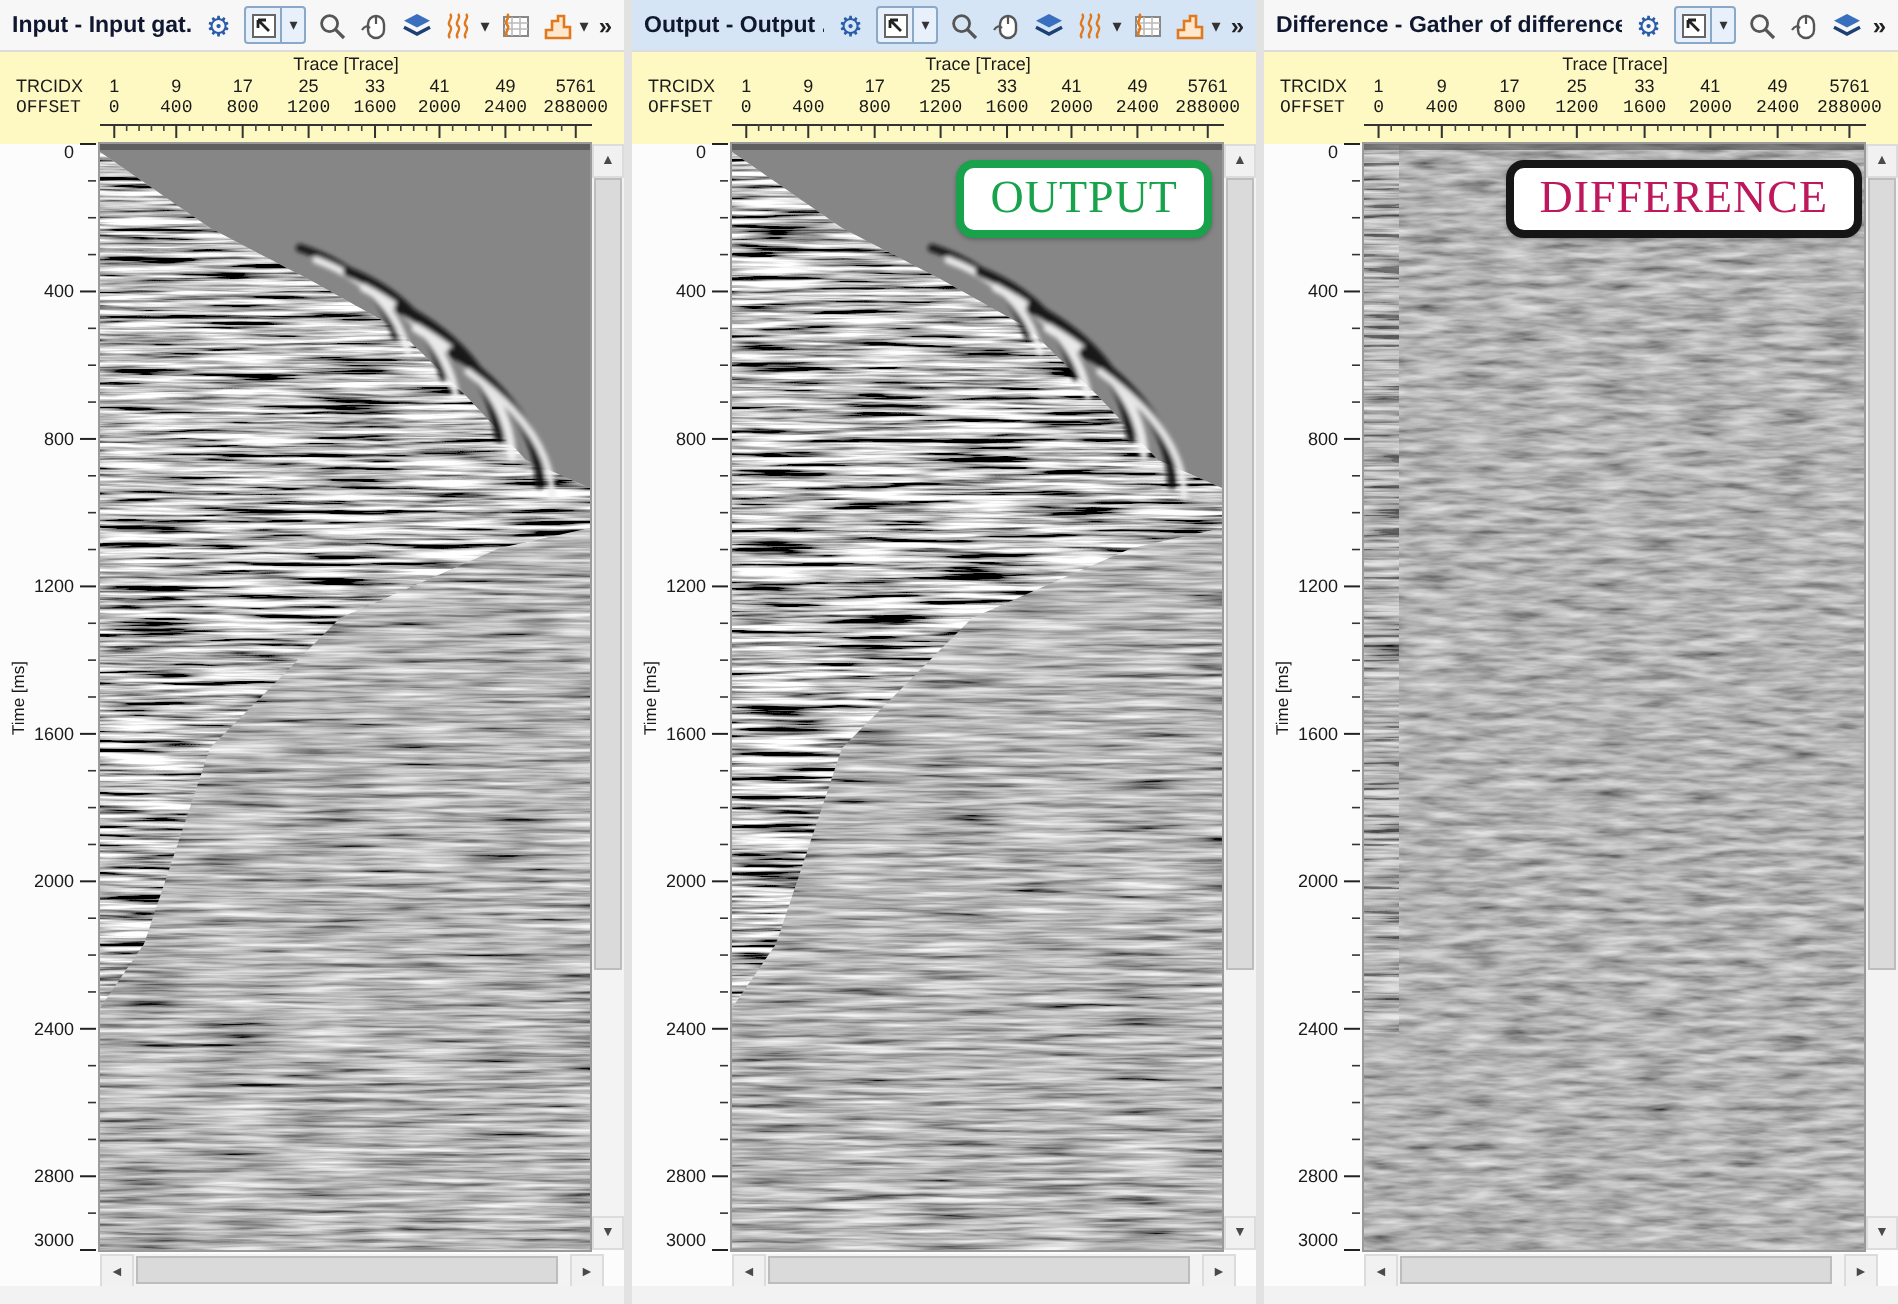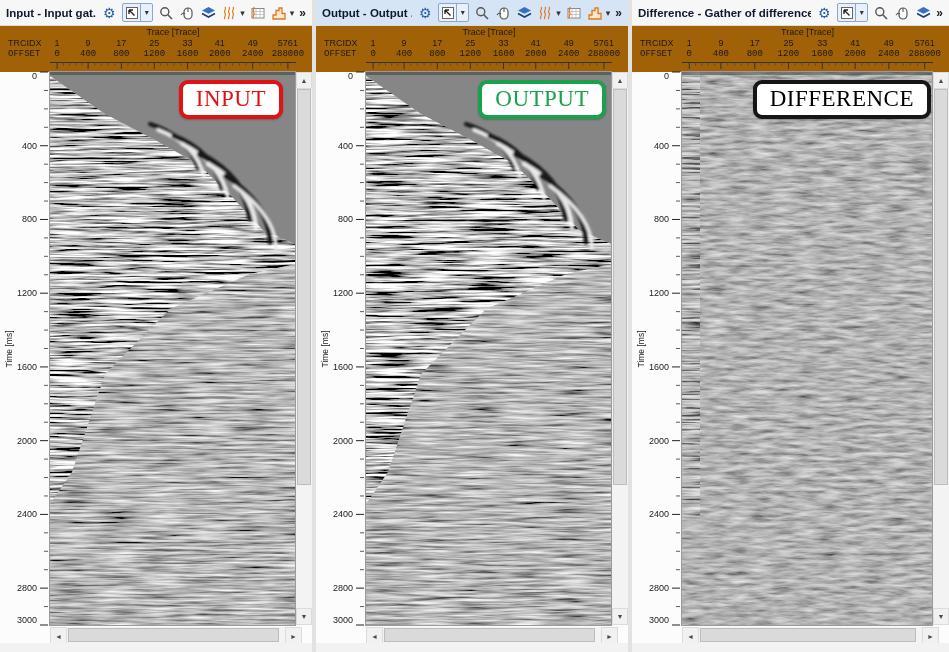--- a/index.html
+++ b/index.html
@@ -16,21 +16,21 @@
   .icon{display:inline-flex;align-items:center;justify-content:center;width:16px;height:16px;cursor:pointer;}
   .icon svg{display:block;}
   .gearglyph{font-size:14px;line-height:16px;}
   .tool-group{display:inline-flex;align-items:stretch;border:1px solid #8aa8c8;background:#e8f1fb;border-radius:2px;}
   .tool-group .icon{width:17px;height:17px;}
   .tool-group .drop{width:11px;display:flex;align-items:center;justify-content:center;
     border-left:1px solid #8aa8c8;font-size:8px;color:#333;cursor:pointer;}
   .dropglyph{font-size:9px;color:#333;cursor:pointer;margin-left:-2px;}
   .overflow{margin-left:auto;font-weight:bold;font-size:12px;color:#222;cursor:pointer;}
   
-  .headerzone{height:46px;flex:0 0 46px;position:relative;background:#a16207;font-size:9px;color:#1a1a1a;}
+  .headerzone{height:46px;flex:0 0 46px;position:relative;background:#fef9c3;font-size:9px;color:#1a1a1a;}
   .axis-title{position:absolute;top:1px;left:50px;right:16px;text-align:center;}
   .hrow{position:absolute;left:0;right:0;height:10px;}
   .hrow.r1{top:12px;} .hrow.r2{top:23px;font-family:Liberation Mono, monospace;}
   .hrow .rlabel{position:absolute;left:8px;top:0;}
   .hrow .vals{position:absolute;left:50px;right:16px;top:0;height:10px;}
   .hrow .vals span{position:absolute;transform:translateX(-50%);white-space:nowrap;}
   .rulerwrap{position:absolute;left:50px;right:16px;bottom:1px;height:9px;}
   .rulerwrap svg{width:100%;height:9px;display:block;}
   
   .bodyrow{height:553px;flex:0 0 553px;display:flex;}
@@ -292,21 +292,20 @@
               <path d="M108,58 Q146,72 154,104" stroke="#f4f4f4" stroke-width="3.5"></path>
               <path d="M124,64 Q164,80 172,116" stroke="#0d0d0d" stroke-width="5"></path>
               <path d="M132,72 Q172,92 178,126" stroke="#f4f4f4" stroke-width="4"></path>
               <path d="M150,82 Q196,106 200,146" stroke="#0b0b0b" stroke-width="6"></path>
               <path d="M158,92 Q204,118 206,156" stroke="#f4f4f4" stroke-width="4.5"></path>
               <path d="M176,104 Q220,134 220,170" stroke="#0d0d0d" stroke-width="5"></path>
               <path d="M184,114 Q226,144 226,176" stroke="#efefef" stroke-width="3.5"></path>
             </g>
             <rect width="245" height="3" fill="#3f3f3f" opacity="0.55"></rect>
           </svg>
-        <div class="badge" style="border-color: rgb(225, 18, 18); color: rgb(225, 18, 18);">INPUT</div>
       </div>
       <div class="vscroll">
         <div class="sbtn up">▲</div>
         <div class="vtrack">
           <div class="vthumb"></div>
         </div>
         <div class="sbtn down">▼</div>
       </div>
     </div>
     <div class="hscroll">
@@ -771,21 +770,21 @@
               </filter>
     <filter id="fb2">
                 <feGaussianBlur stdDeviation="1.1"></feGaussianBlur>
               </filter>
   </defs>
   <rect width="245" height="553" fill="#868686"></rect>
             <rect y="3" width="245" height="550" filter="url(#ff2)" opacity="0.85"></rect>
           <rect y="4" width="16" height="420" filter="url(#fs2)" opacity="0.45"></rect>
             <rect width="245" height="3" fill="#3f3f3f" opacity="0.55"></rect>
           </svg>
-        <div class="badge" style="border-color: rgb(22, 22, 22); color: #000000; text-align: center;">DIFFERENCE</div>
+        <div class="badge" style="border-color: rgb(22, 22, 22); color: #be185d; text-align: center;">DIFFERENCE</div>
       </div>
       <div class="vscroll">
         <div class="sbtn up">▲</div>
         <div class="vtrack">
           <div class="vthumb"></div>
         </div>
         <div class="sbtn down">▼</div>
       </div>
     </div>
     <div class="hscroll">

